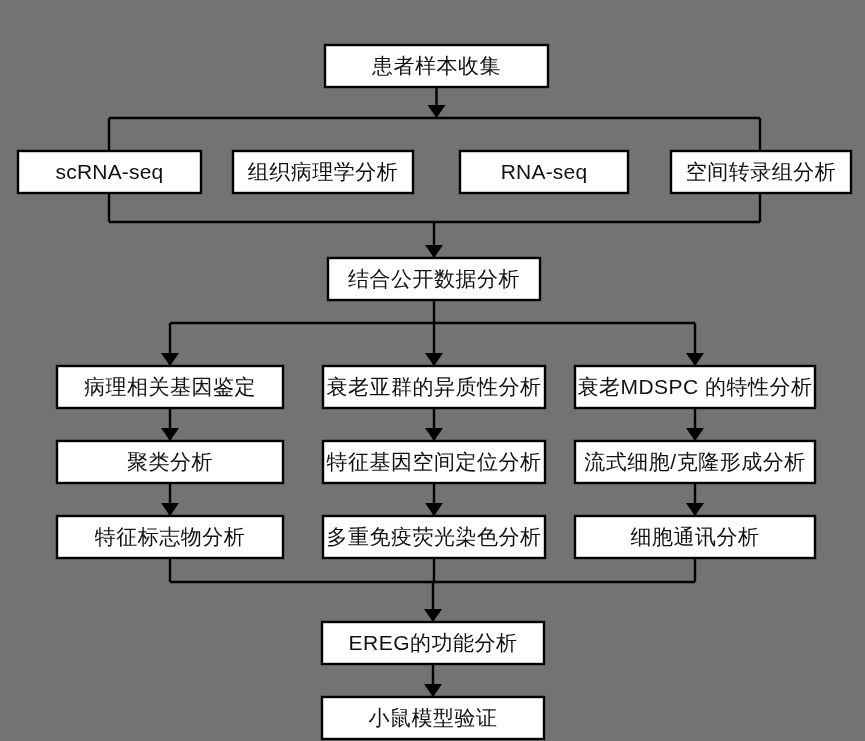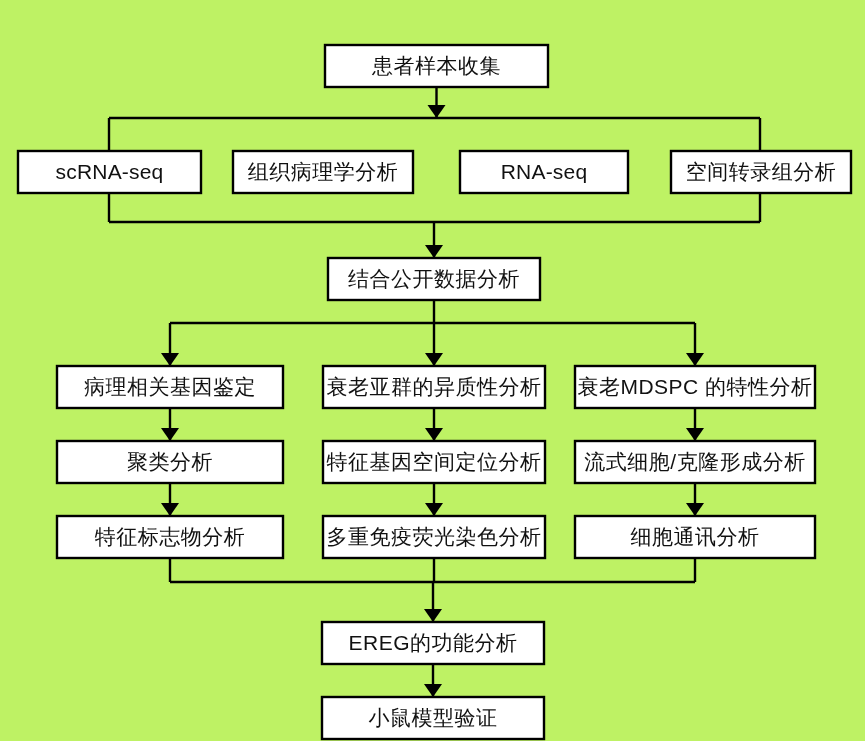--- a/index.html
+++ b/index.html
@@ -8,21 +8,21 @@
     padding: 0;
     background: #ffffff;
   }
   body {
     font-family: "Liberation Sans", "DejaVu Sans", sans-serif;
   }
   #flow-root {
     position: relative;
     width: 865px;
     height: 741px;
-    background: #bef264;
+    background: #737373;
     overflow: hidden;
   }
   svg#flow-svg {
     position: absolute;
     left: 0;
     top: 0;
     width: 865px;
     height: 741px;
     display: block;
   }

